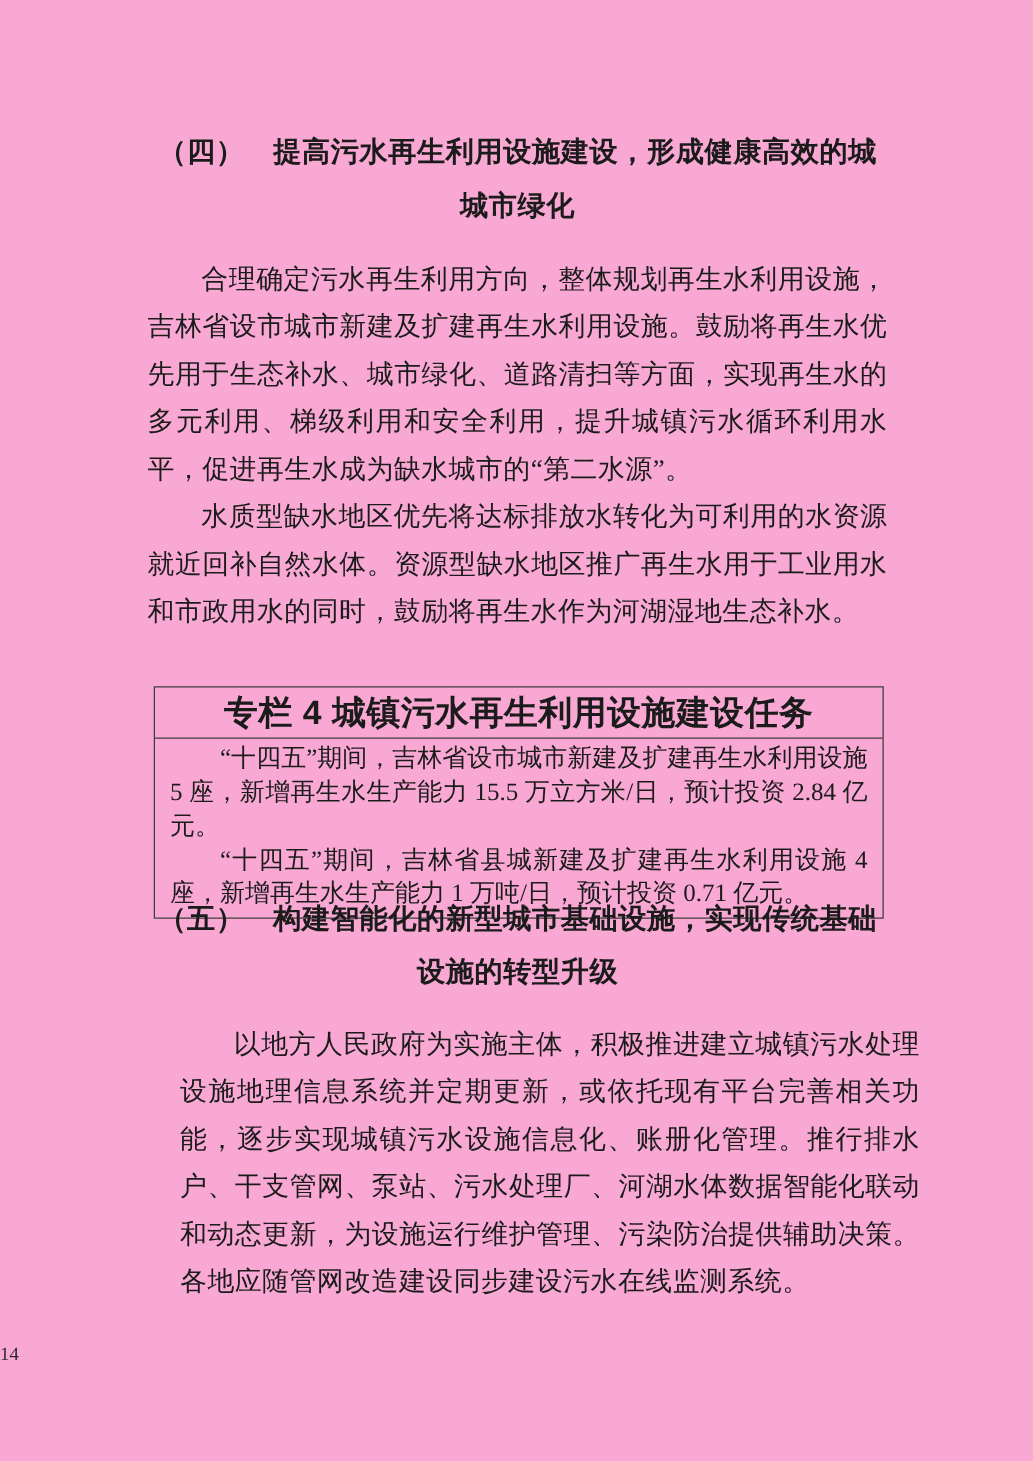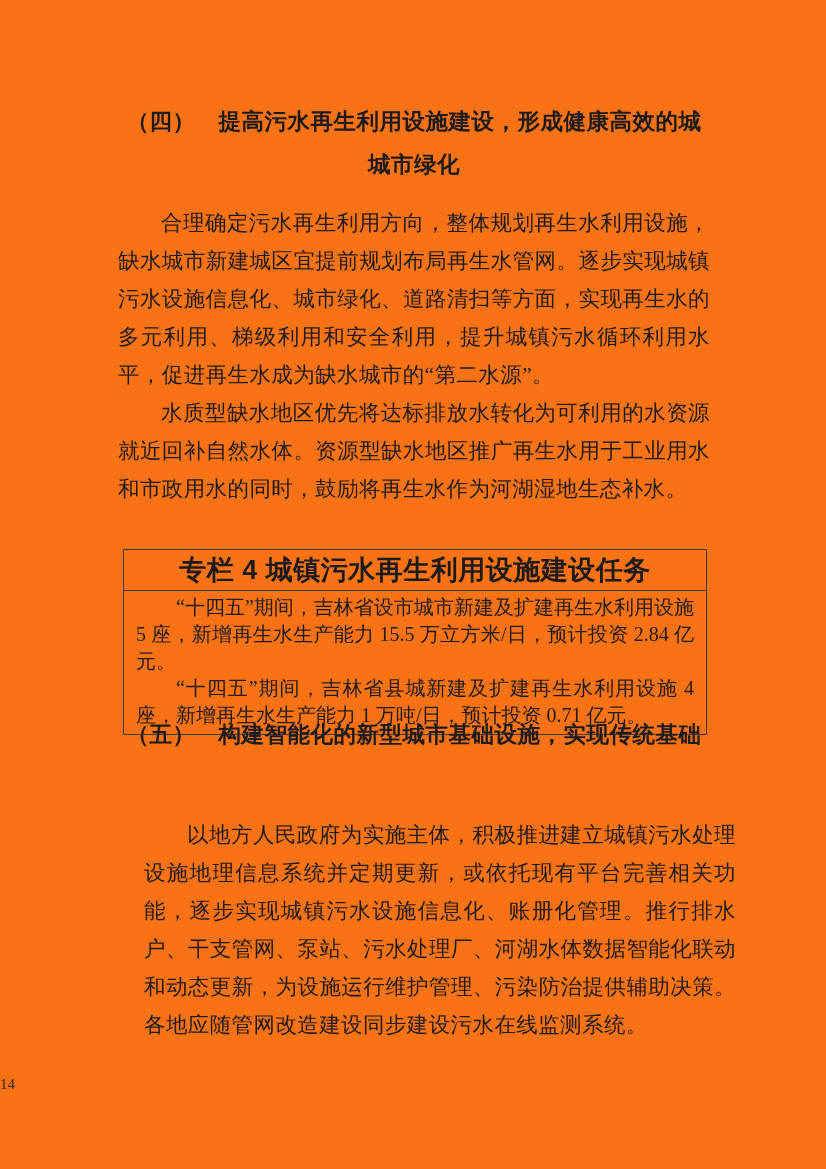--- a/index.html
+++ b/index.html
@@ -5,21 +5,21 @@
   html, body {
     margin: 0;
     padding: 0;
     background: #808080;
   }
   .page {
     position: relative;
     width: 826px;
     height: 1169px;
     margin: 0 auto;
-    background: #f97316;
+    background: #f9a8d4;
     color: #1b1b1b;
     font-family: "Liberation Serif", "DejaVu Serif", serif;
     overflow: hidden;
   }
   .heading {
     position: absolute;
     left: 118px;
     width: 592px;
     font-size: 22.5px;
     font-weight: 700;
@@ -86,34 +86,35 @@
 <body>
 
 <div class="page">
 
   <div class="heading" id="heading-4">
     <span class="hline">（四）　提高污水再生利用设施建设，形成健康高效的城</span>
     <span class="hline">城市绿化</span>
   </div>
 
   <div class="bodytext" id="para-block-1">
-    <p>合理确定污水再生利用方向，整体规划再生水利用设施，缺水城市新建城区宜提前规划布局再生水管网。逐步实现城镇污水设施信息化、城市绿化、道路清扫等方面，实现再生水的多元利用、梯级利用和安全利用，提升城镇污水循环利用水平，促进再生水成为缺水城市的“第二水源”。</p>
+    <p>合理确定污水再生利用方向，整体规划再生水利用设施，吉林省设市城市新建及扩建再生水利用设施。鼓励将再生水优先用于生态补水、城市绿化、道路清扫等方面，实现再生水的多元利用、梯级利用和安全利用，提升城镇污水循环利用水平，促进再生水成为缺水城市的“第二水源”。</p>
     <p>水质型缺水地区优先将达标排放水转化为可利用的水资源就近回补自然水体。资源型缺水地区推广再生水用于工业用水和市政用水的同时，鼓励将再生水作为河湖湿地生态补水。</p>
   </div>
 
   <div id="panel">
     <div class="panel-title">专栏 4  城镇污水再生利用设施建设任务</div>
     <div class="panel-body">
       <p>“十四五”期间，吉林省设市城市新建及扩建再生水利用设施 5 座，新增再生水生产能力 15.5 万立方米/日，预计投资 2.84 亿元。</p>
       <p>“十四五”期间，吉林省县城新建及扩建再生水利用设施 4 座，新增再生水生产能力 1 万吨/日，预计投资 0.71 亿元。</p>
     </div>
   </div>
 
   <div class="heading" id="heading-5">
     <span class="hline">（五）　构建智能化的新型城市基础设施，实现传统基础</span>
+    <span class="hline">设施的转型升级</span>
   </div>
 
   <div class="bodytext" id="para-block-2">
     <p>以地方人民政府为实施主体，积极推进建立城镇污水处理设施地理信息系统并定期更新，或依托现有平台完善相关功能，逐步实现城镇污水设施信息化、账册化管理。推行排水户、干支管网、泵站、污水处理厂、河湖水体数据智能化联动和动态更新，为设施运行维护管理、污染防治提供辅助决策。各地应随管网改造建设同步建设污水在线监测系统。</p>
   </div>
 
   <div class="page-footer">14</div>
 
 </div>
 

